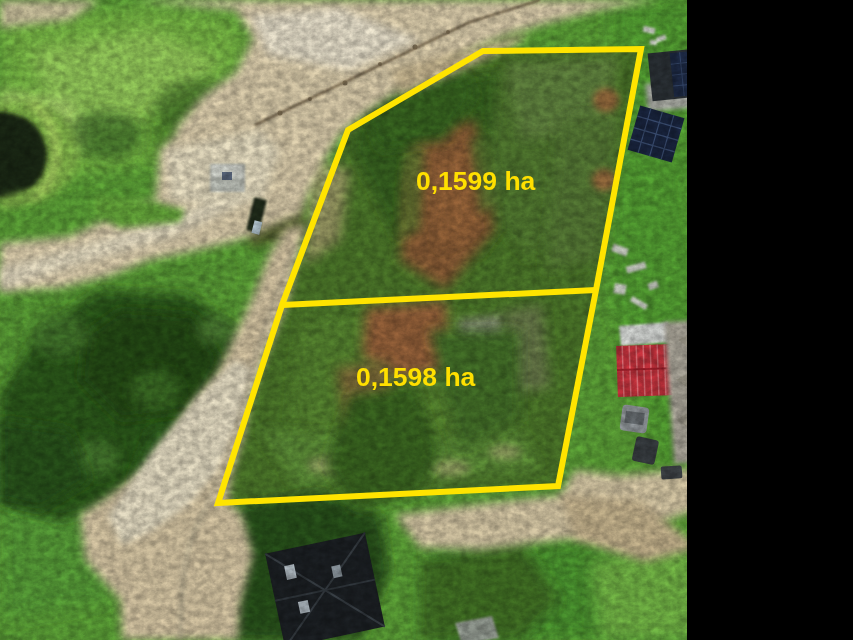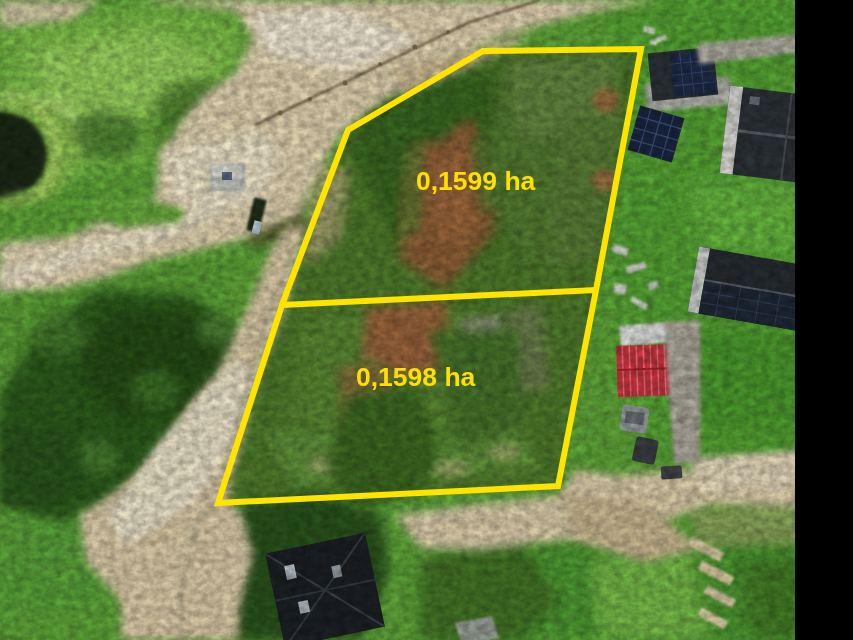--- a/index.html
+++ b/index.html
@@ -1,16 +1,16 @@
 <!DOCTYPE html>
 <html><head>
 <meta charset="utf-8">
 <style>
   html,body{margin:0;padding:0;background:#000;}
-  #stage{width:795px;height:640px;overflow:hidden;position:relative;font-family:"Liberation Sans",sans-serif;}
+  #stage{width:687px;height:640px;overflow:hidden;position:relative;font-family:"Liberation Sans",sans-serif;}
 </style>
 </head>
 <body>
 <div id="stage">
 <svg width="853" height="640" viewBox="0 0 853 640" xmlns="http://www.w3.org/2000/svg">
 <defs>
   <filter id="b8" x="-30%" y="-30%" width="160%" height="160%">
           <feGaussianBlur stdDeviation="8"></feGaussianBlur>
         </filter>
   <filter id="b6" x="-30%" y="-30%" width="160%" height="160%">

